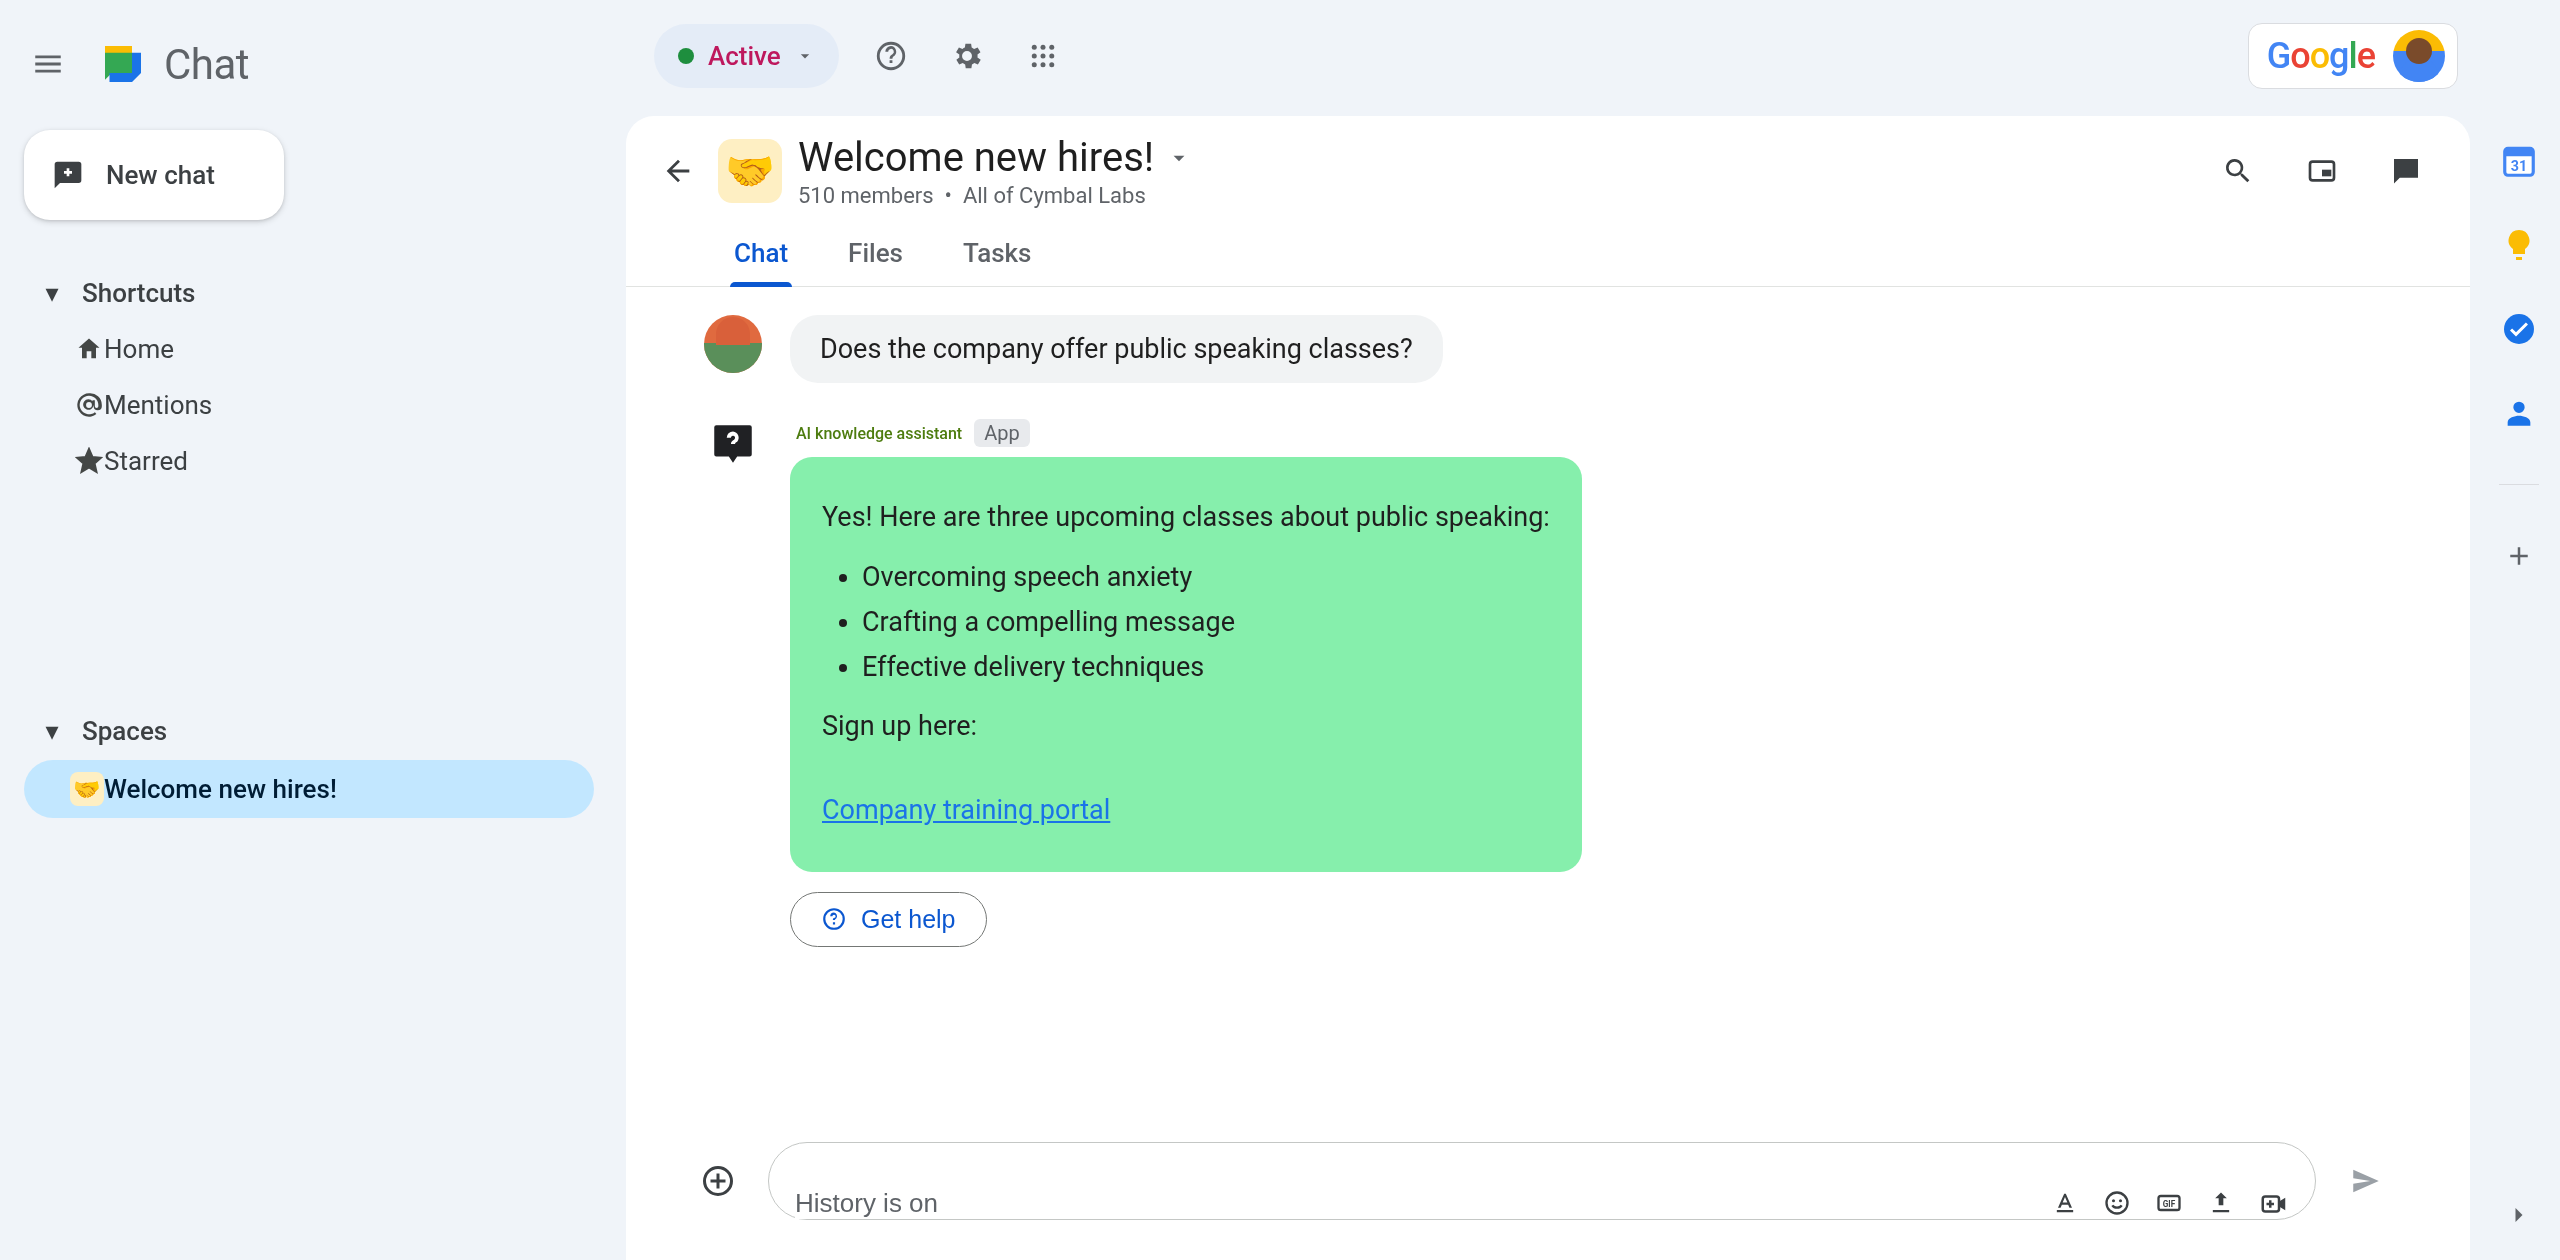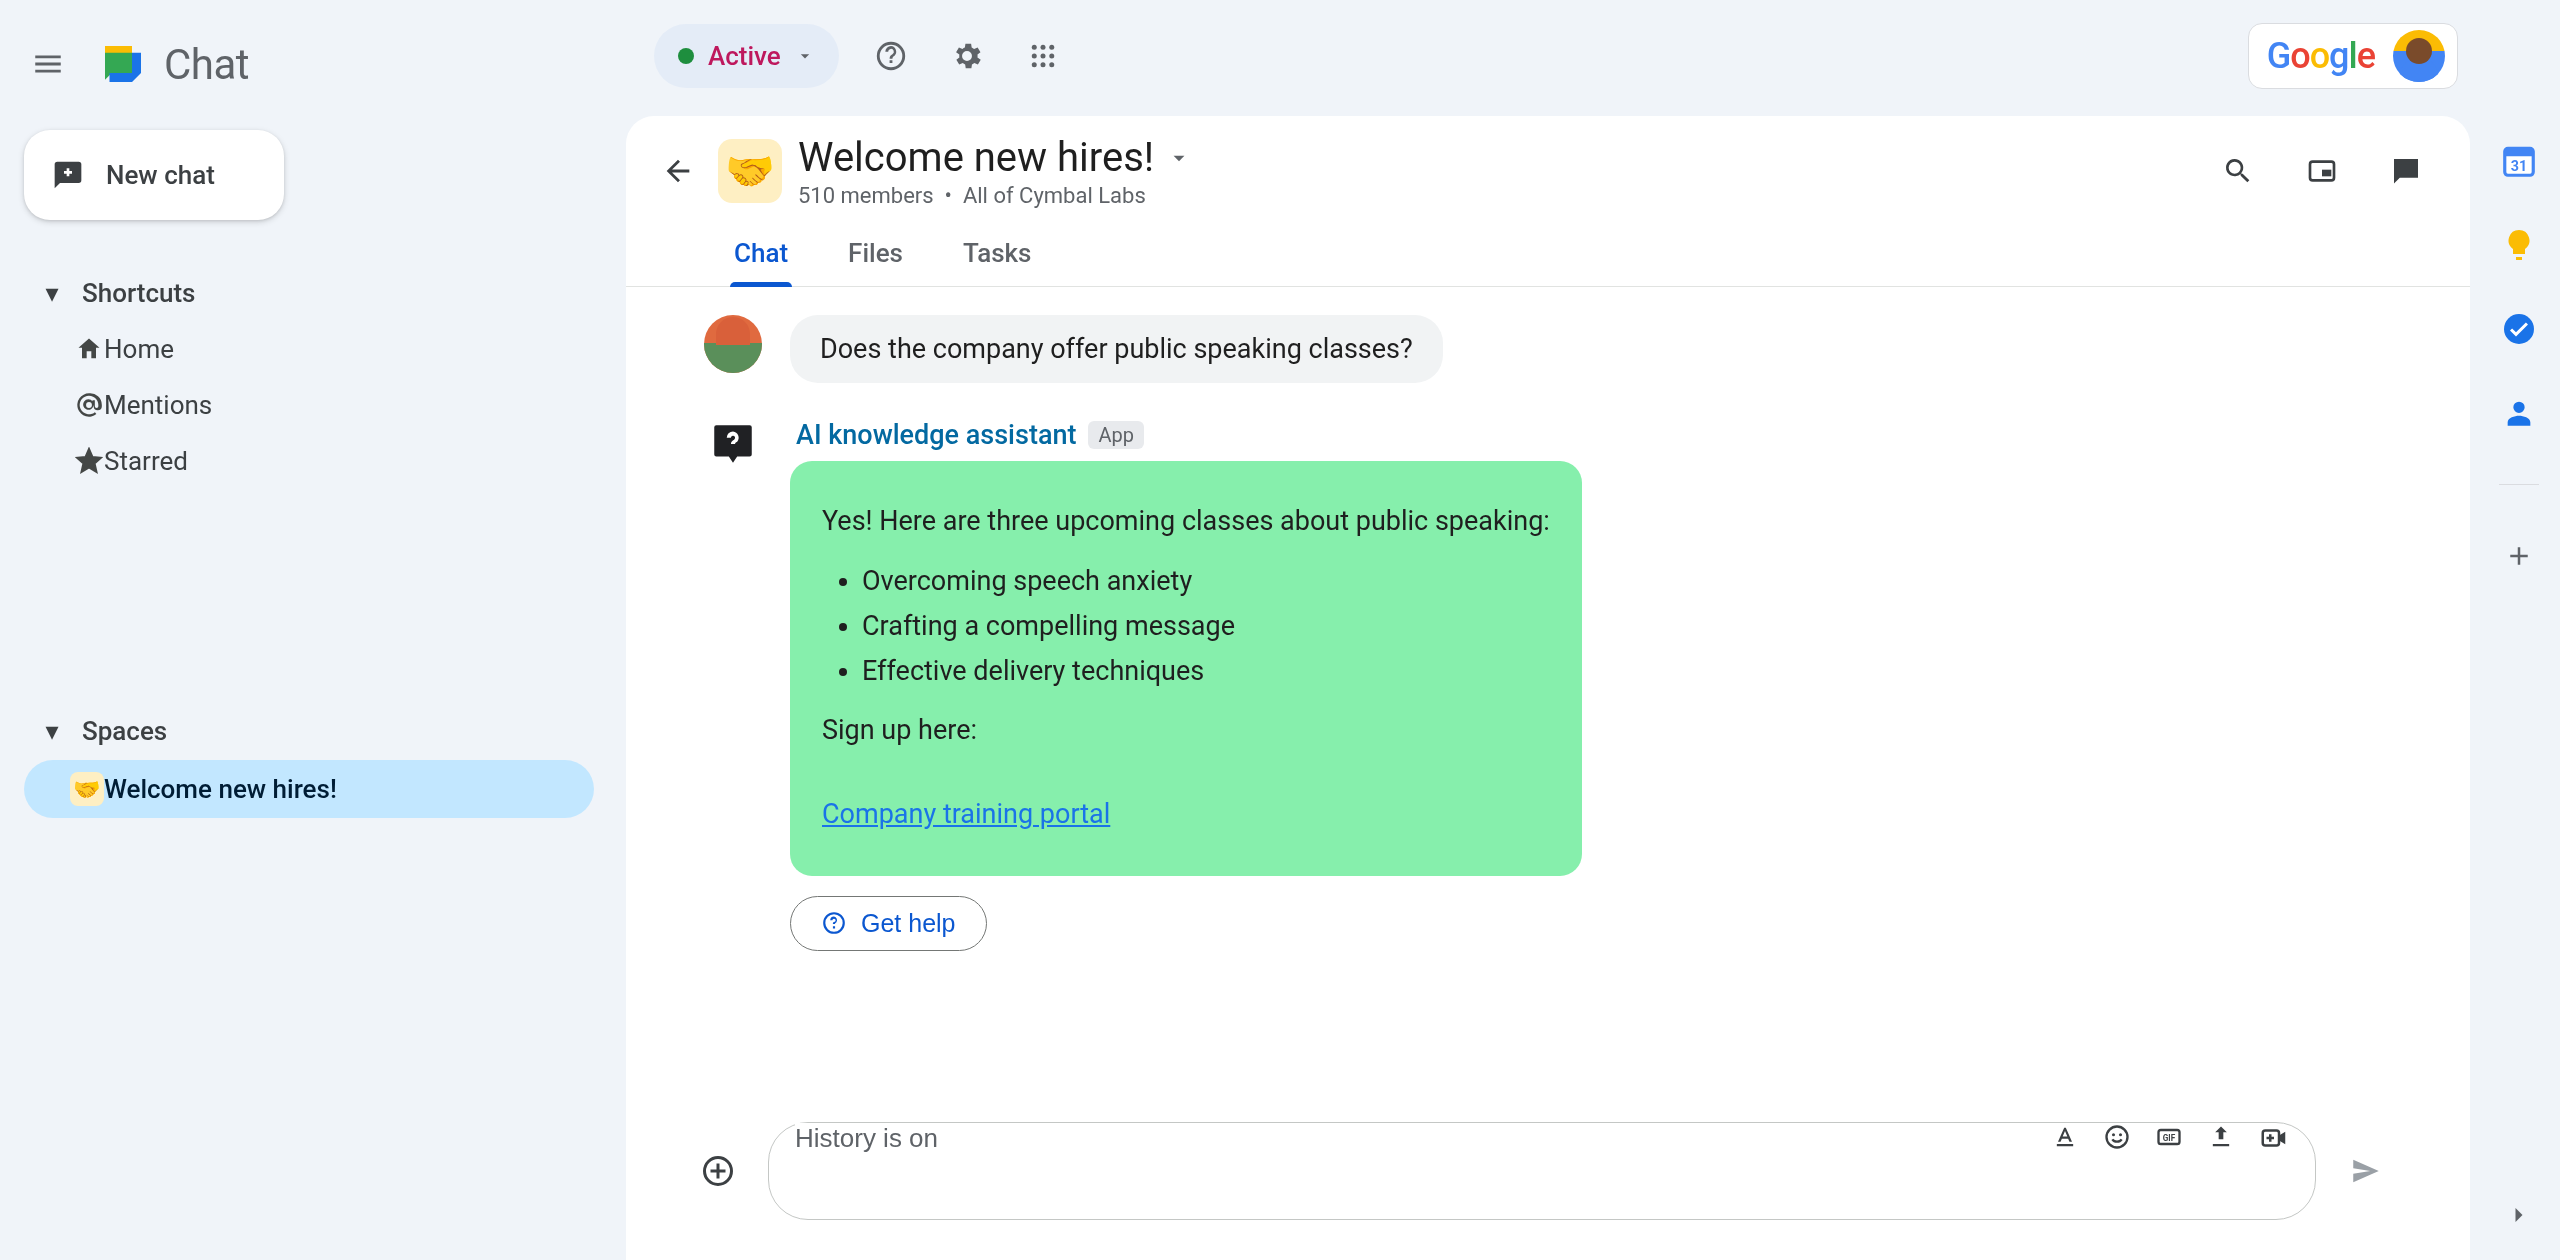--- a/index.html
+++ b/index.html
@@ -213,21 +213,21 @@
     padding: 18px 30px; font-size:27px; color:#1f1f1f;
     align-self:flex-start;
   }
   .bot-block { display:flex; gap:28px; }
   .bot-avatar {
     width:58px;height:58px;flex:0 0 58px;
     display:flex;align-items:flex-start;justify-content:center;
   }
   .bot-body{ display:flex;flex-direction:column; max-width: 860px;}
   .bot-header{ display:flex;align-items:center;gap:12px;margin-bottom:10px; padding-left:6px;}
-  .bot-name{ font-size:27px;font-weight:500;color:#0369a1;}
+  .bot-name{ font-size:16px;font-weight:500;color:#4d7c0f;}
   .app-badge{ font-size:20px;background:#e8eaed;color:#5f6368;padding:2px 10px;border-radius:6px;}
   .bot-bubble{
     background:#86efac;border-radius:22px;padding:40px 32px;font-size:27px;color:#1f1f1f;
     line-height:1.55;
   }
   .bot-bubble ul{ margin: 18px 0 18px 40px;}
   .bot-bubble li{ margin: 3px 0;}
   .bot-link{ color:#1a73e8;text-decoration:underline;cursor:pointer;}
   .get-help-btn{
     margin-top:20px;
@@ -240,22 +240,22 @@
 
   .compose-row {
     border-top:1px solid transparent;
     padding: 20px 80px 40px 68px;
     display:flex;align-items:center;gap:26px;
   }
   .compose-add{
     width:48px;height:48px;display:flex;align-items:center;justify-content:center;cursor:pointer;color:#3c4043;
   }
   .compose-box{
-    flex:1;height:98px;border:1px solid #c4c7c5;border-radius:40px;
-    display:flex;align-items:flex-start;padding:0 26px;gap:18px;
+    flex:1;height:78px;border:1px solid #c4c7c5;border-radius:40px;
+    display:flex;align-items:flex-end;padding:0 26px;gap:18px;
   }
   .compose-box input{ flex:1;border:none;outline:none;font-size:26px;}
   .compose-box input::placeholder{ color:#5f6368;}
   .compose-icons{ display:flex;gap:24px;color:#3c4043;}
   .compose-icons .ci{cursor:pointer;}
   .send-btn{ width:48px;height:48px;display:flex;align-items:center;justify-content:center;color:#9aa0a6;cursor:pointer;}
 
   
   .right-rail{
     width:82px;flex:0 0 82px;

